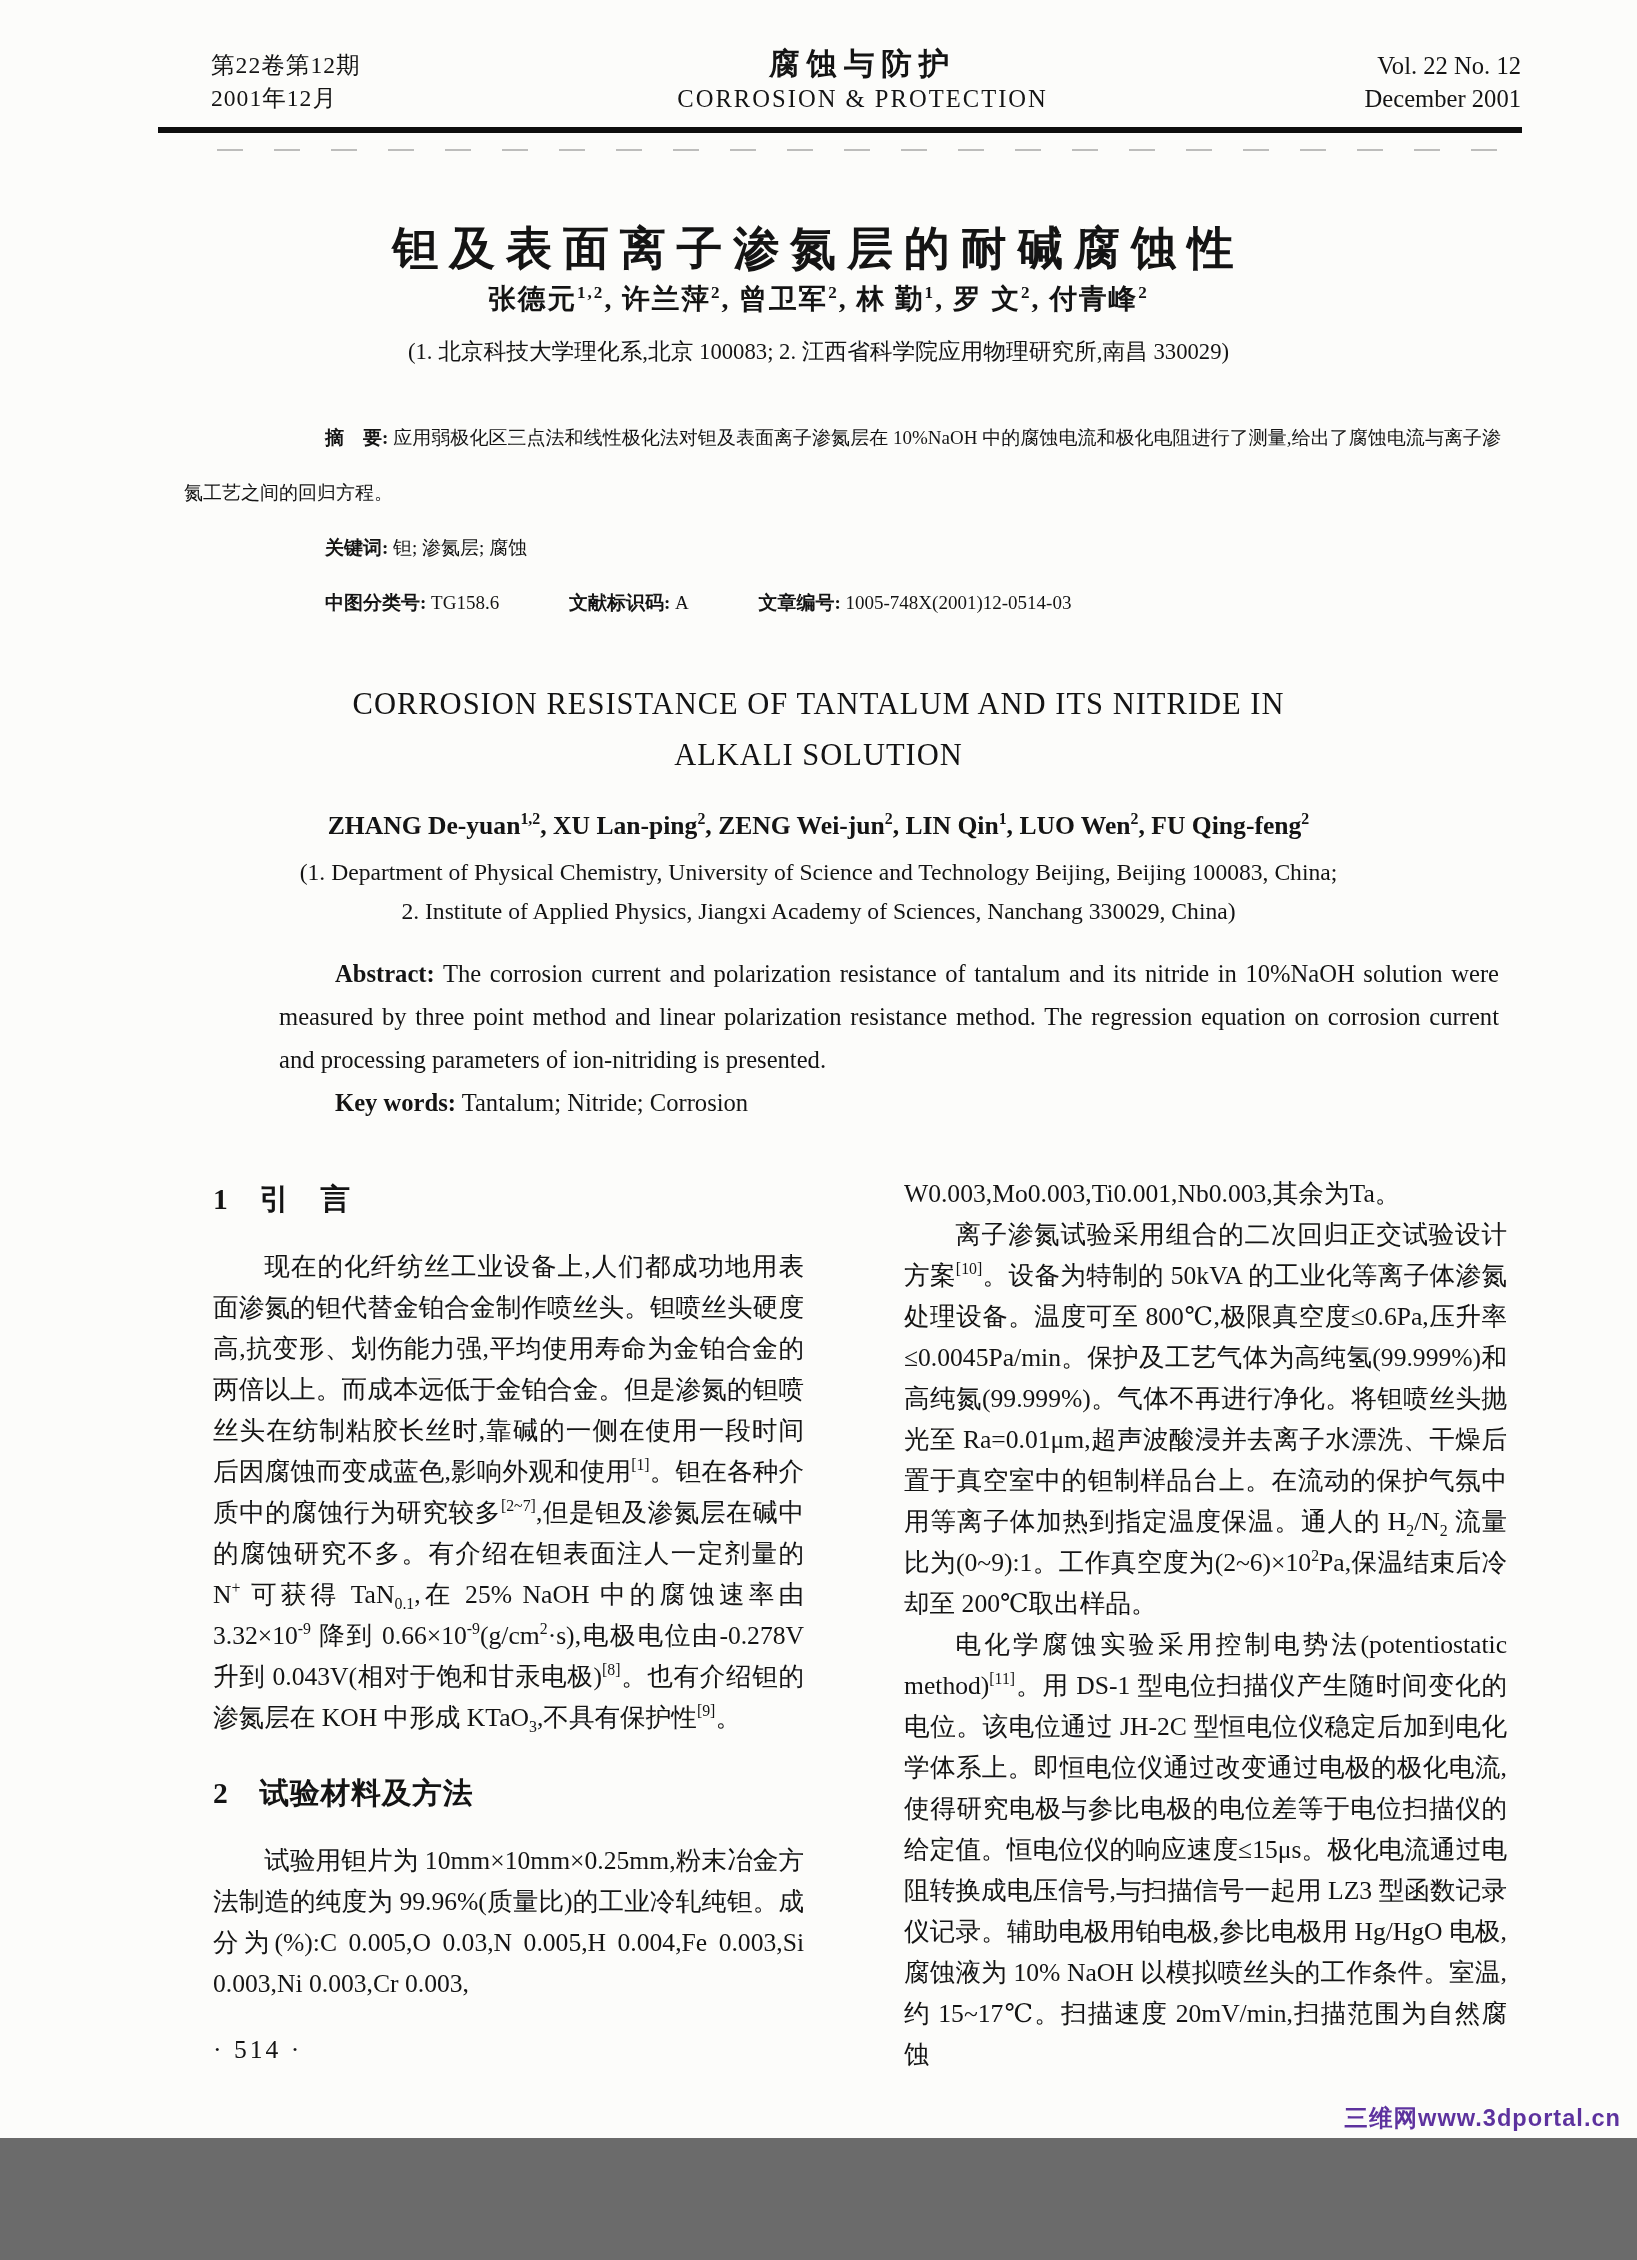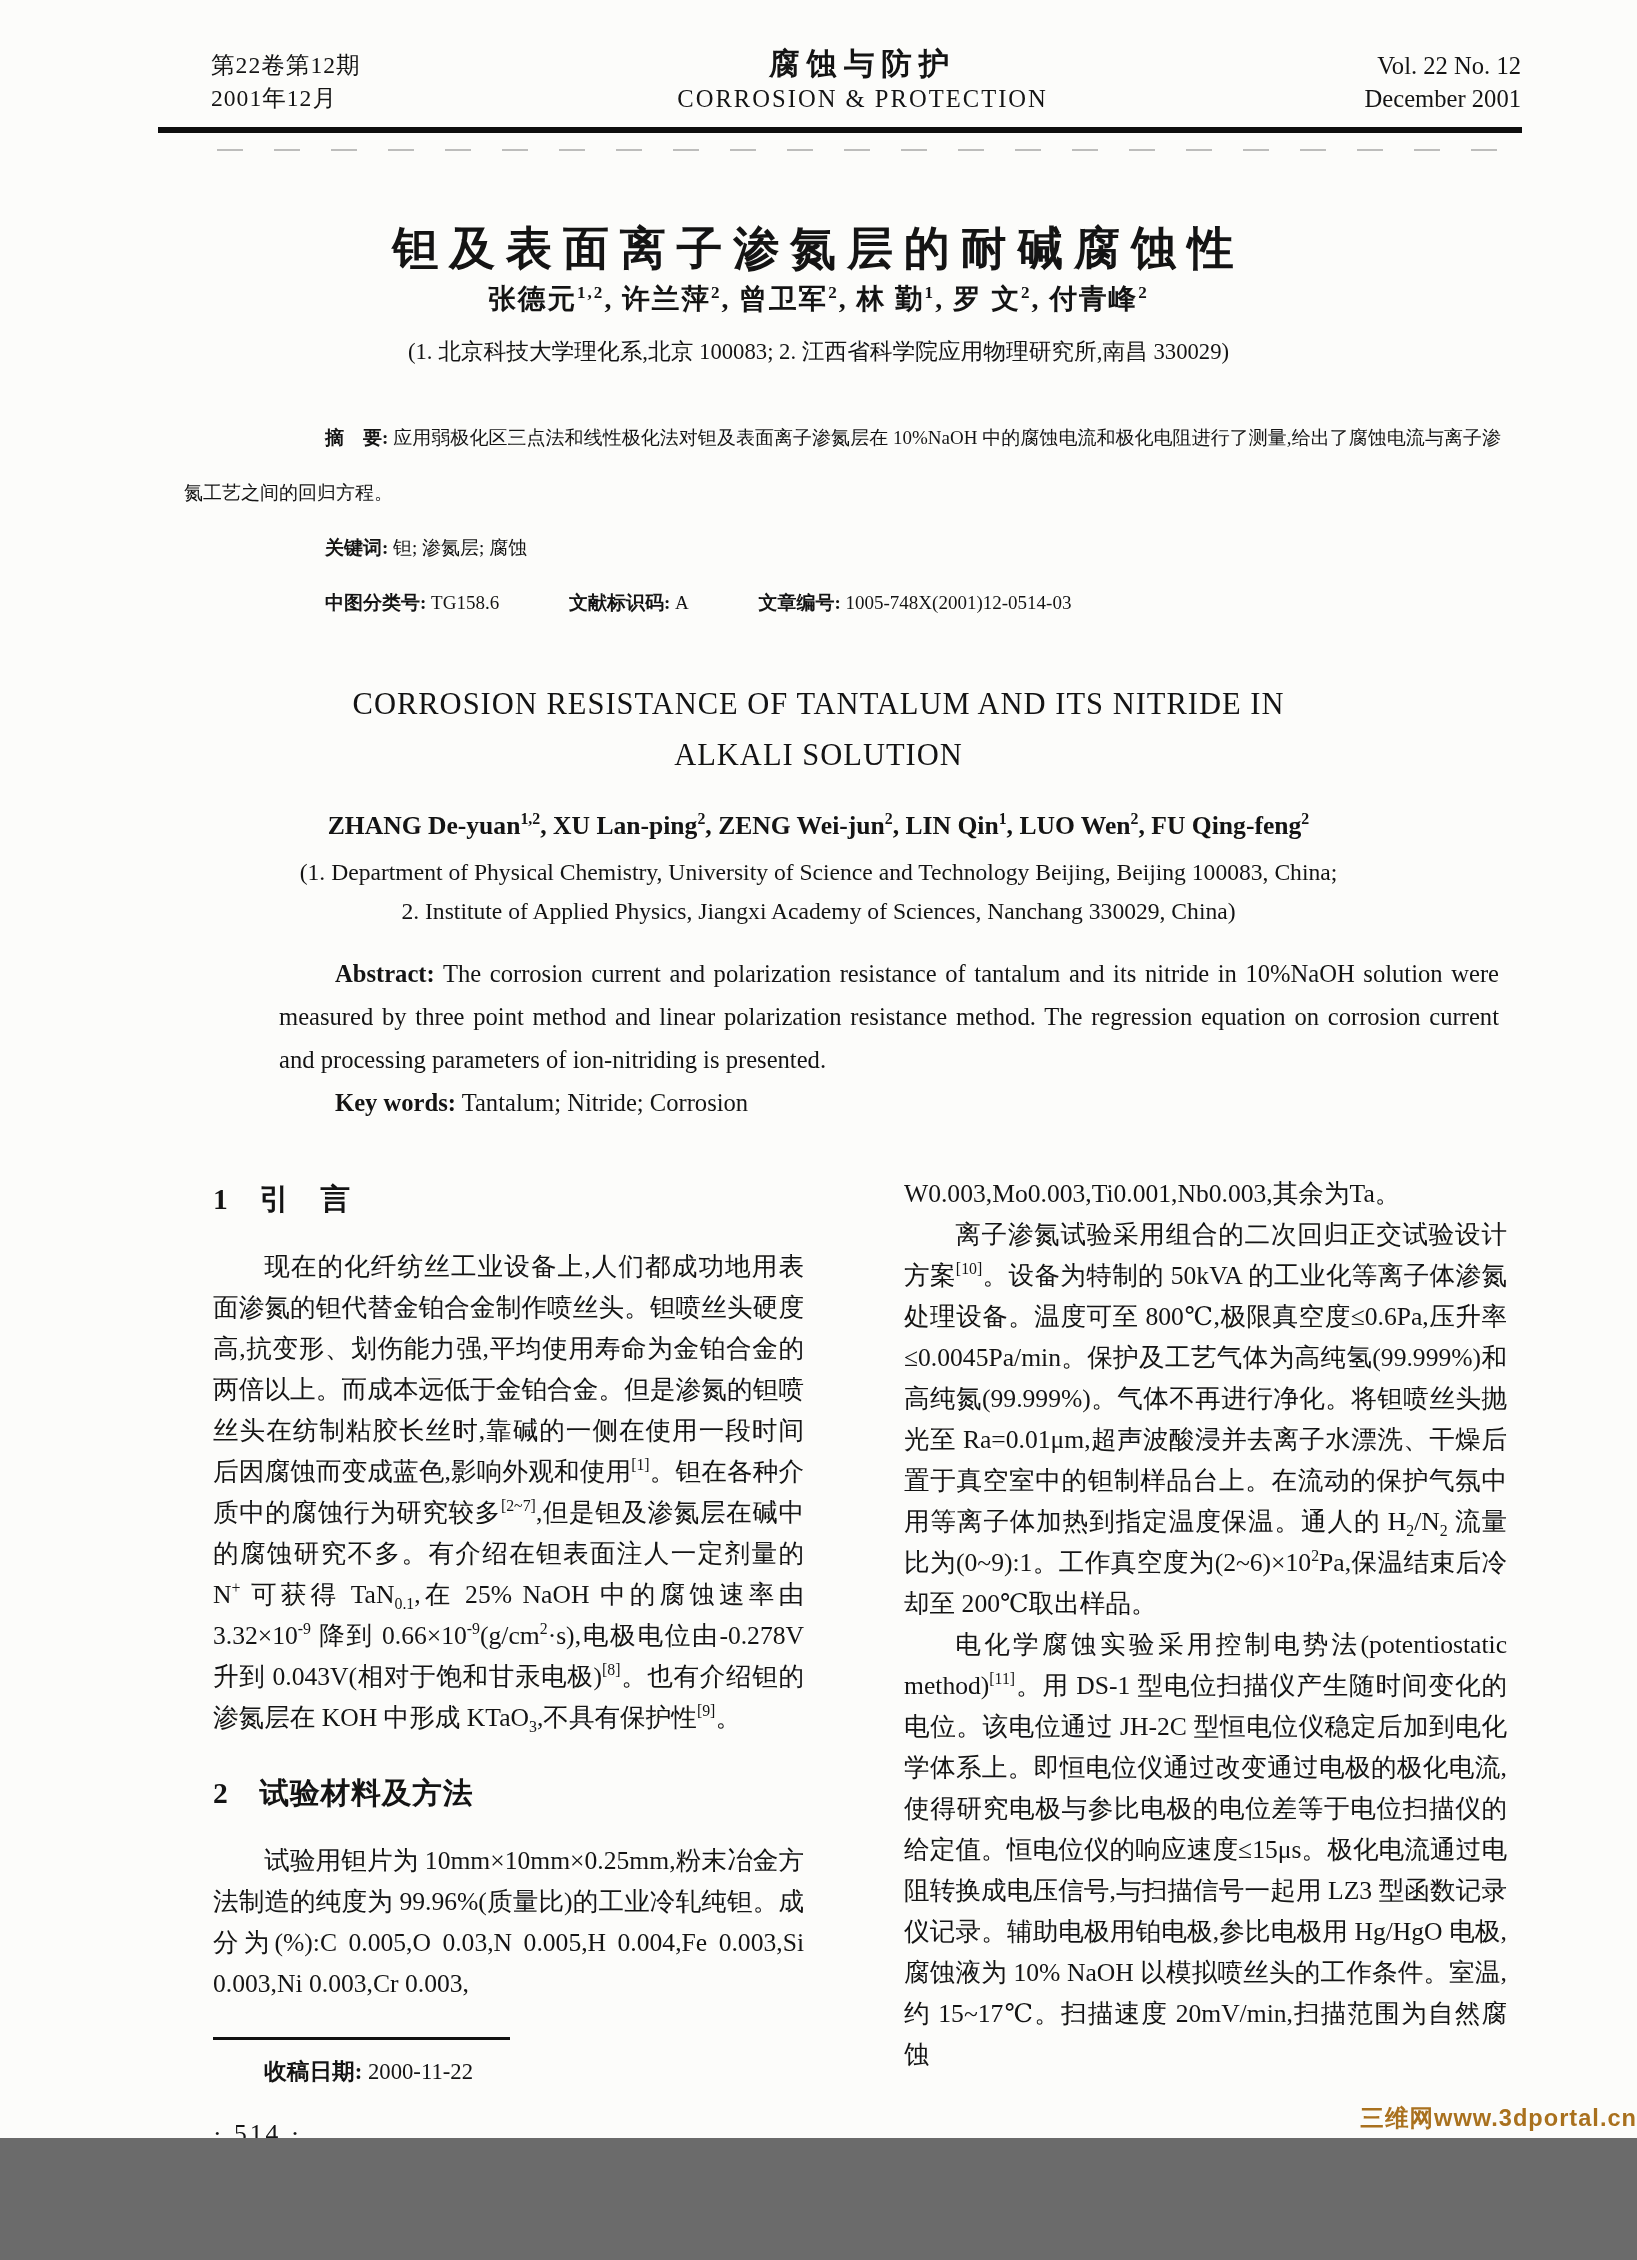--- a/index.html
+++ b/index.html
@@ -63,23 +63,23 @@
   sup { font-size:62%; vertical-align:super; line-height:1; }
   sub { font-size:62%; vertical-align:sub;   line-height:1; }
   .b { font-weight:bold; }
   
   .footnote { margin-top:33px; }
   .fn-rule { width:297px; height:3.9px; background:#111; }
   .fn-line { margin:15.8px 0 0 51px; font-size:22.7px; }
   .pagenum { margin-top:31.5px; font-size:25.6px; letter-spacing:3px; }
   
   .watermark {
-    position:absolute; right:0; bottom:3.9px;
+    position:absolute; right:16px; bottom:3.9px;
     font-family:"Liberation Sans","DejaVu Sans",sans-serif;
-    font-size:23.6px; font-weight:bold; color:#a16207; opacity:.9; letter-spacing:1px;
+    font-size:23.6px; font-weight:bold; color:#4c1d95; opacity:.9; letter-spacing:1px;
   }
   .scan-mark { position:absolute; left:34px; top:2199px; width:10.8px; height:23.6px; background:#000; }
 </style>
 </head>
 <body>
 
 <div class="page">
 
   <div class="hdr">
     <div class="hdr-left">
@@ -126,24 +126,20 @@
     <p class="en-abs-p"><b class="b">Abstract:</b> <span>The corrosion current and polarization resistance of tantalum and its nitride in 10%NaOH solution were measured by three point method and linear polarization resistance method. The regression equation on corrosion current and processing parameters of ion-nitriding is presented.</span></p>
     <p class="en-kw-p"><b class="b">Key words:</b> <span>Tantalum; Nitride; Corrosion</span></p>
   </div>
 
   <div class="columns">
     <div class="col-left">
       <h2 class="sec-h">1　引　言</h2>
       <p class="body-p ind"><span>现在的化纤纺丝工业设备上,人们都成功地用表面渗氮的钽代替金铂合金制作喷丝头。钽喷丝头硬度高,抗变形、划伤能力强,平均使用寿命为金铂合金的两倍以上。而成本远低于金铂合金。但是渗氮的钽喷丝头在纺制粘胶长丝时,靠碱的一侧在使用一段时间后因腐蚀而变成蓝色,影响外观和使用</span><sup>[1]</sup><span>。钽在各种介质中的腐蚀行为研究较多</span><sup>[2~7]</sup><span>,但是钽及渗氮层在碱中的腐蚀研究不多。有介绍在钽表面注人一定剂量的 N</span><sup>+</sup><span> 可获得 TaN</span><sub>0.1</sub><span>,在 25% NaOH 中的腐蚀速率由 3.32×10</span><sup>-9</sup><span> 降到 0.66×10</span><sup>-9</sup><span>(g/cm</span><sup>2</sup><span>·s),电极电位由-0.278V 升到 0.043V(相对于饱和甘汞电极)</span><sup>[8]</sup><span>。也有介绍钽的渗氮层在 KOH 中形成 KTaO</span><sub>3</sub><span>,不具有保护性</span><sup>[9]</sup><span>。</span></p>
       <h2 class="sec-h sec-h2">2　试验材料及方法</h2>
       <p class="body-p ind"><span>试验用钽片为 10mm×10mm×0.25mm,粉末冶金方法制造的纯度为 99.96%(质量比)的工业冷轧纯钽。成分为(%):C 0.005,O 0.03,N 0.005,H 0.004,Fe 0.003,Si 0.003,Ni 0.003,Cr 0.003,</span></p>
-      <div class="footnote">
-        <div class="fn-rule"></div>
-        <p class="fn-line"><b class="b">收稿日期:</b> <span>2000-11-22</span></p>
-      </div>
       <div class="pagenum">· 514 ·</div>
     </div>
     <div class="col-right">
       <p class="body-p"><span>W0.003,Mo0.003,Ti0.001,Nb0.003,其余为Ta。</span></p>
       <p class="body-p ind"><span>离子渗氮试验采用组合的二次回归正交试验设计方案</span><sup>[10]</sup><span>。设备为特制的 50kVA 的工业化等离子体渗氮处理设备。温度可至 800℃,极限真空度≤0.6Pa,压升率≤0.0045Pa/min。保护及工艺气体为高纯氢(99.999%)和高纯氮(99.999%)。气体不再进行净化。将钽喷丝头抛光至 Ra=0.01μm,超声波酸浸并去离子水漂洗、干燥后置于真空室中的钽制样品台上。在流动的保护气氛中用等离子体加热到指定温度保温。通人的 H</span><sub>2</sub><span>/N</span><sub>2</sub><span> 流量比为(0~9):1。工作真空度为(2~6)×10</span><sup>2</sup><span>Pa,保温结束后冷却至 200℃取出样品。</span></p>
       <p class="body-p ind"><span>电化学腐蚀实验采用控制电势法(potentiostatic method)</span><sup>[11]</sup><span>。用 DS-1 型电位扫描仪产生随时间变化的电位。该电位通过 JH-2C 型恒电位仪稳定后加到电化学体系上。即恒电位仪通过改变通过电极的极化电流,使得研究电极与参比电极的电位差等于电位扫描仪的给定值。恒电位仪的响应速度≤15μs。极化电流通过电阻转换成电压信号,与扫描信号一起用 LZ3 型函数记录仪记录。辅助电极用铂电极,参比电极用 Hg/HgO 电极,腐蚀液为 10% NaOH 以模拟喷丝头的工作条件。室温,约 15~17℃。扫描速度 20mV/min,扫描范围为自然腐蚀</span></p>
     </div>
   </div>
 
   <div class="scan-mark"></div>

